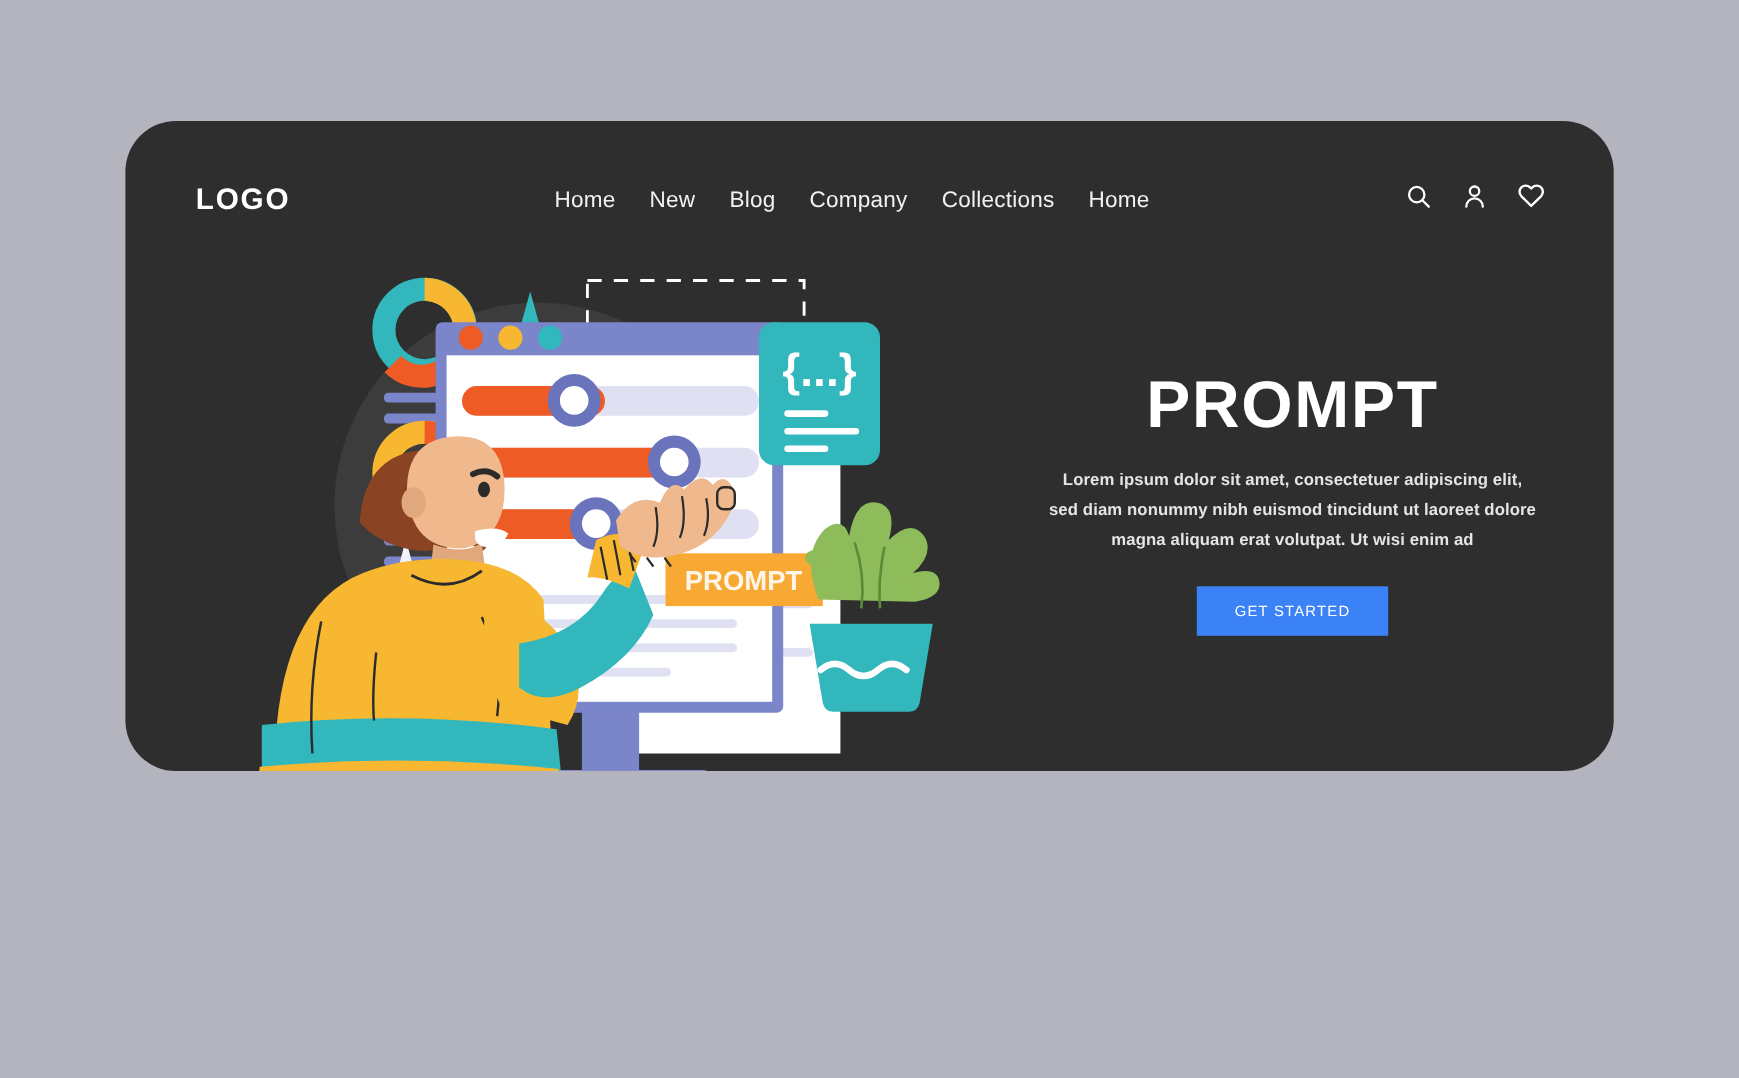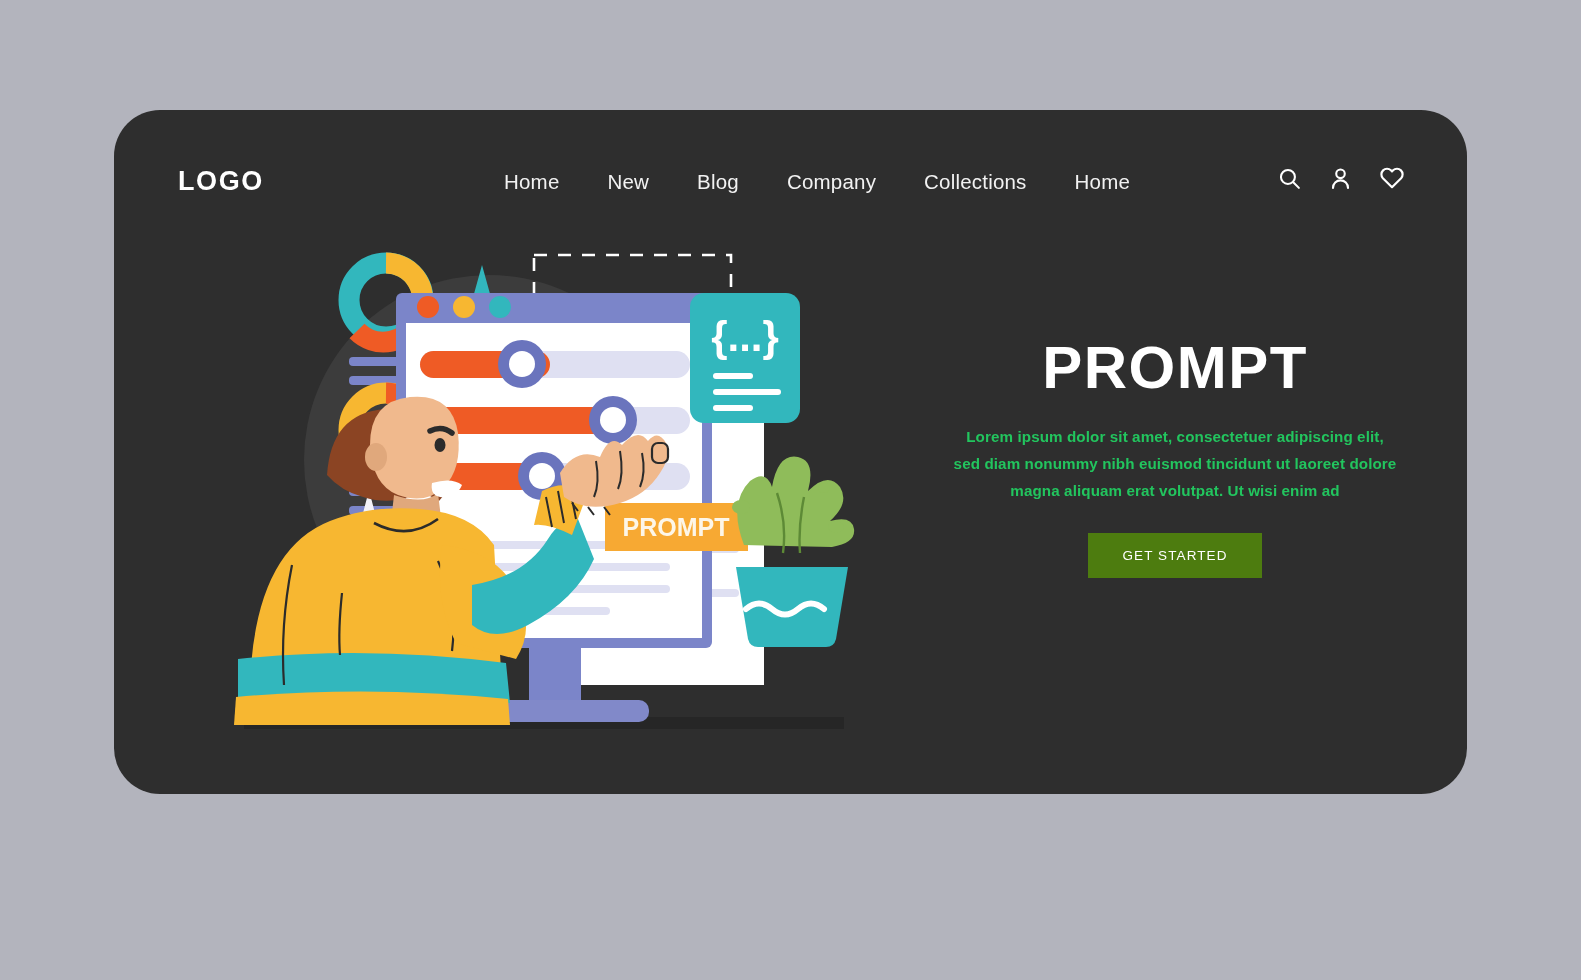--- a/index.html
+++ b/index.html
@@ -12,21 +12,21 @@
     font-family: "Liberation Sans", sans-serif;
     overflow: hidden;
     position: relative;
   }
 
   .card {
     position: absolute;
     left: 114px;
     top: 110px;
     width: 1353px;
-    height: 684px;
+    height: 591px;
     background: #2e2e2e;
     border-radius: 46px;
     overflow: hidden;
   }
 
   
   .header {
     position: absolute;
     left: 0; top: 0;
     width: 100%;
@@ -41,21 +41,21 @@
     font-size: 27px;
     font-weight: bold;
     letter-spacing: 1.6px;
   }
 
   .nav {
     position: absolute;
     left: 390px;
     top: 60px;
     display: flex;
-    gap: 48px;
+    gap: 31px;
     align-items: center;
   }
 
   .nav-item {
     color: #f2f2f2;
     font-size: 20.5px;
     font-weight: 400;
     letter-spacing: 0.2px;
     cursor: pointer;
     white-space: nowrap;
@@ -84,32 +84,32 @@
   .headline {
     color: #ffffff;
     font-size: 60px;
     font-weight: bold;
     line-height: 1.09;
     letter-spacing: 1.5px;
   }
 
   .subtext {
     margin-top: 23px;
-    color: #22c55e;
+    color: #e5e5e5;
     font-size: 15.2px;
     font-weight: bold;
     line-height: 1.78;
     letter-spacing: 0.1px;
     padding: 0 12px;
   }
 
   .cta {
     display: inline-block;
     margin-top: 28px;
-    background: #4d7c0f;
+    background: #3b82f6;
     color: #ffffff;
     border: none;
     padding: 15px 34px;
     font-size: 13.5px;
     font-weight: 400;
     letter-spacing: 1.1px;
     font-family: "Liberation Sans", sans-serif;
     cursor: pointer;
   }
 

